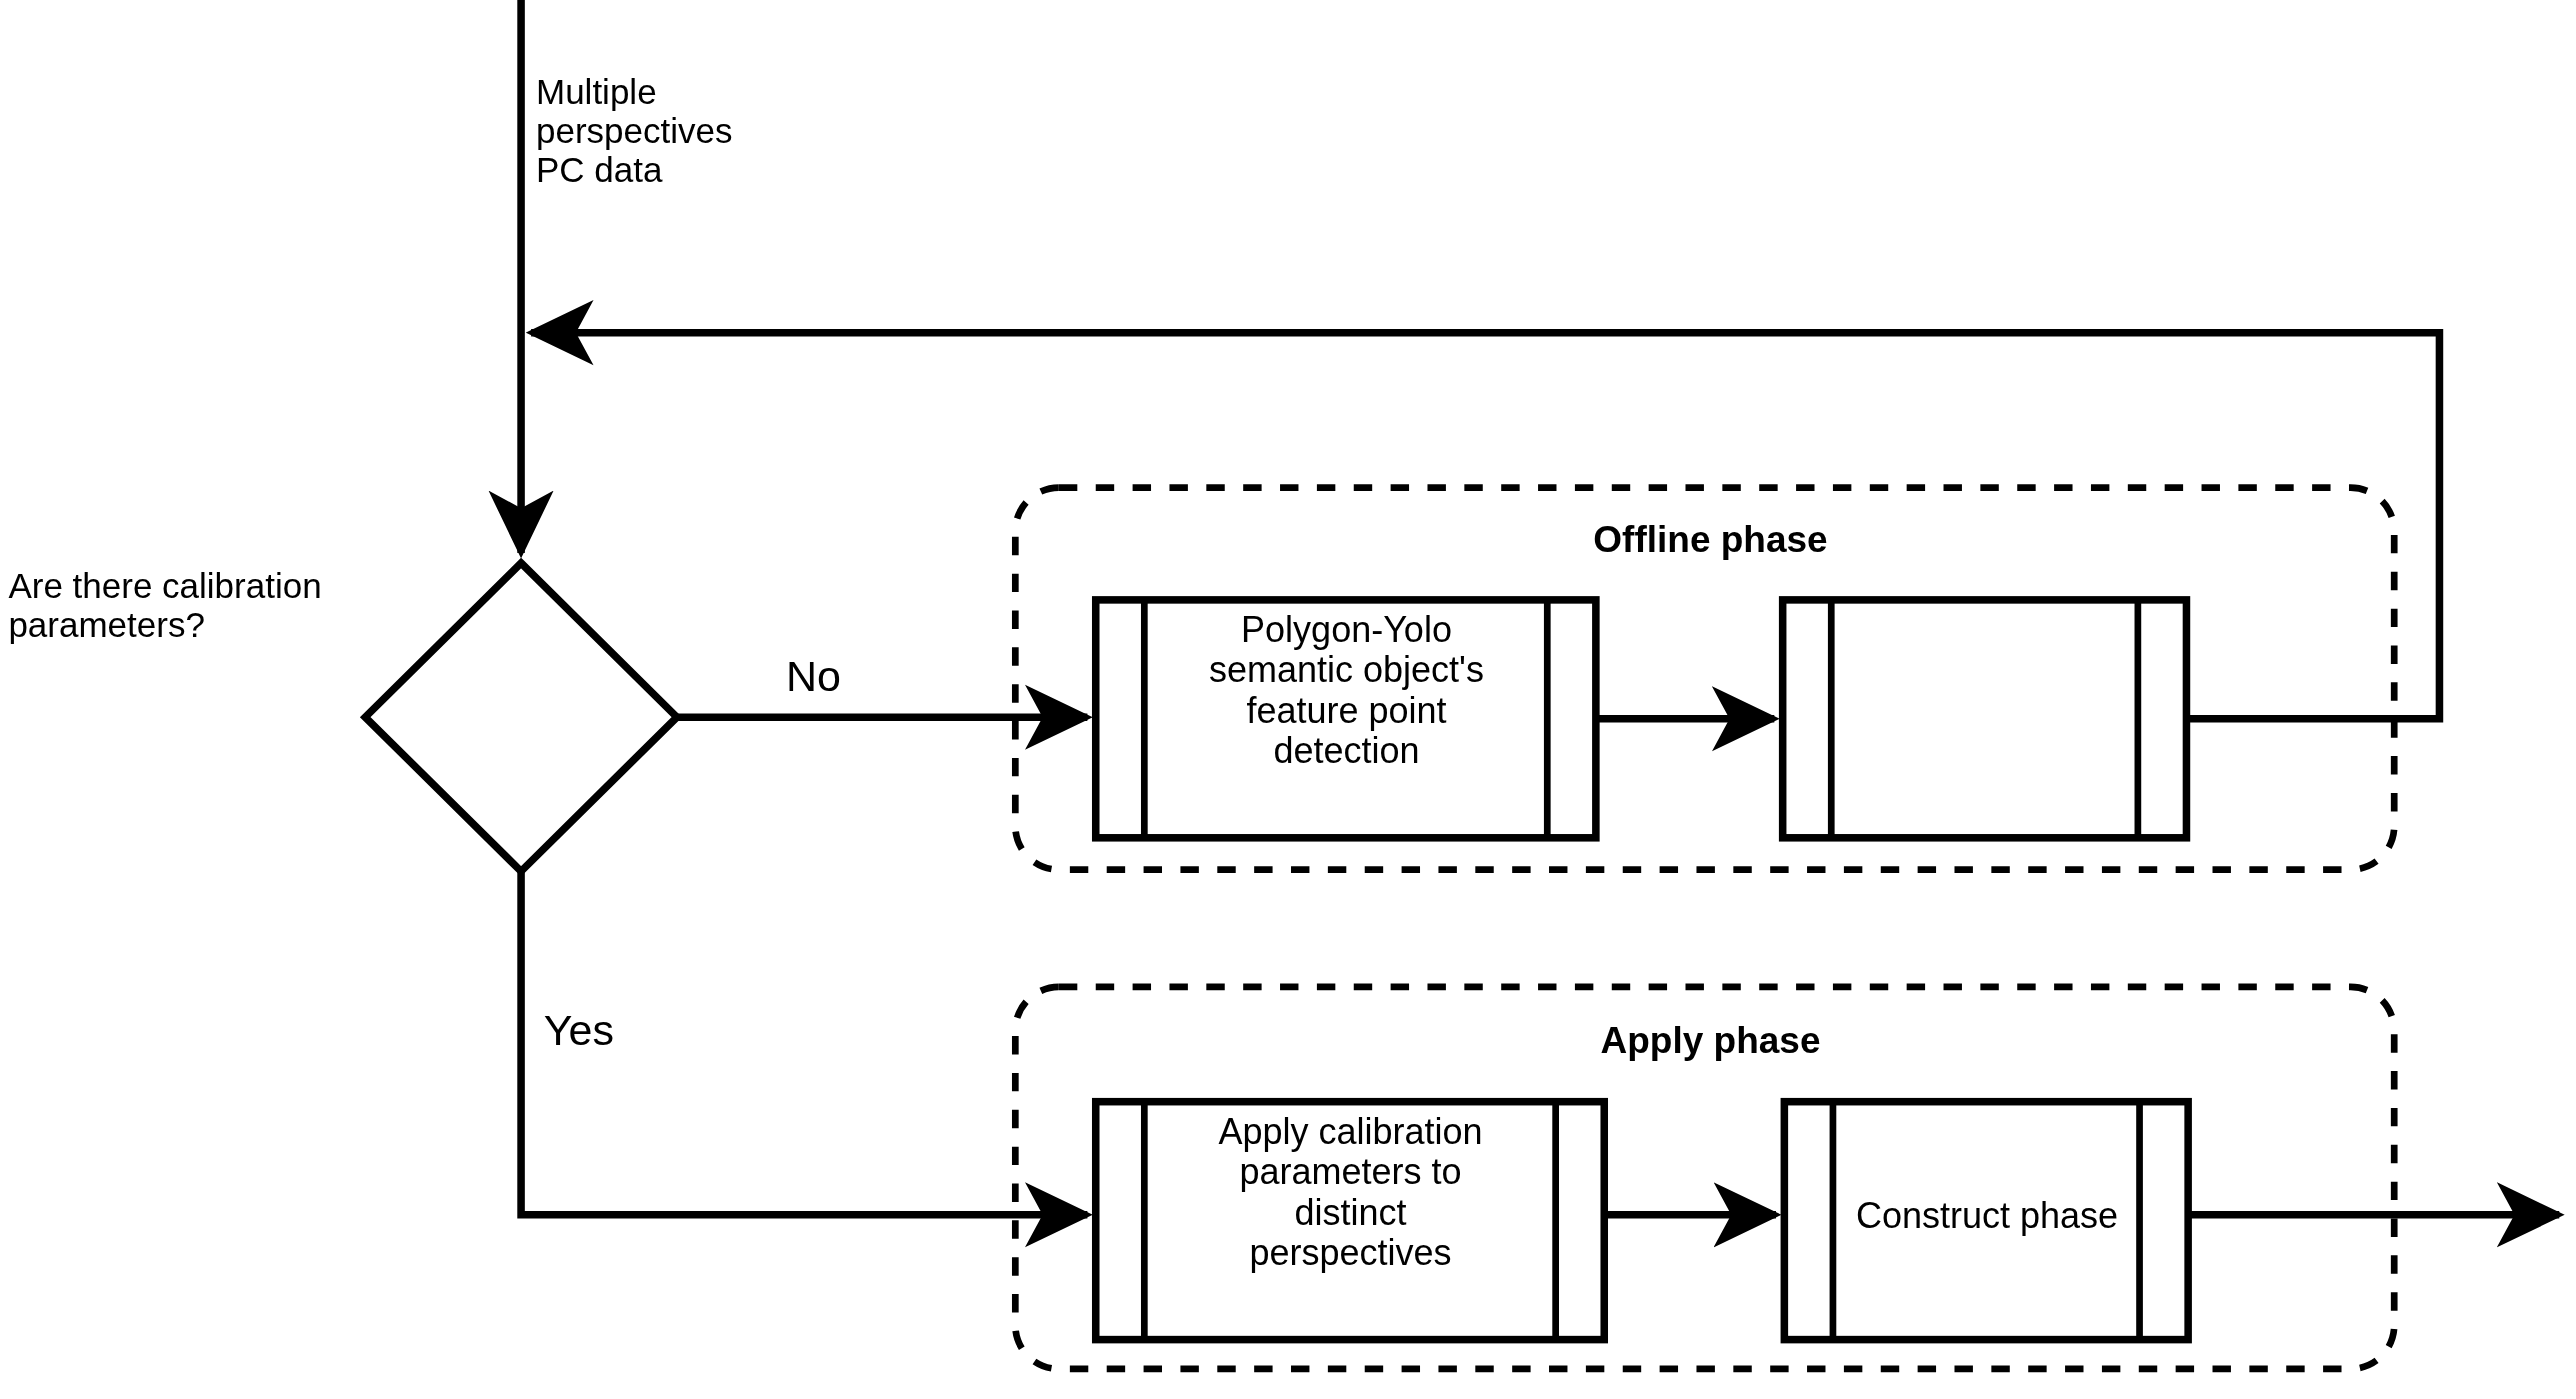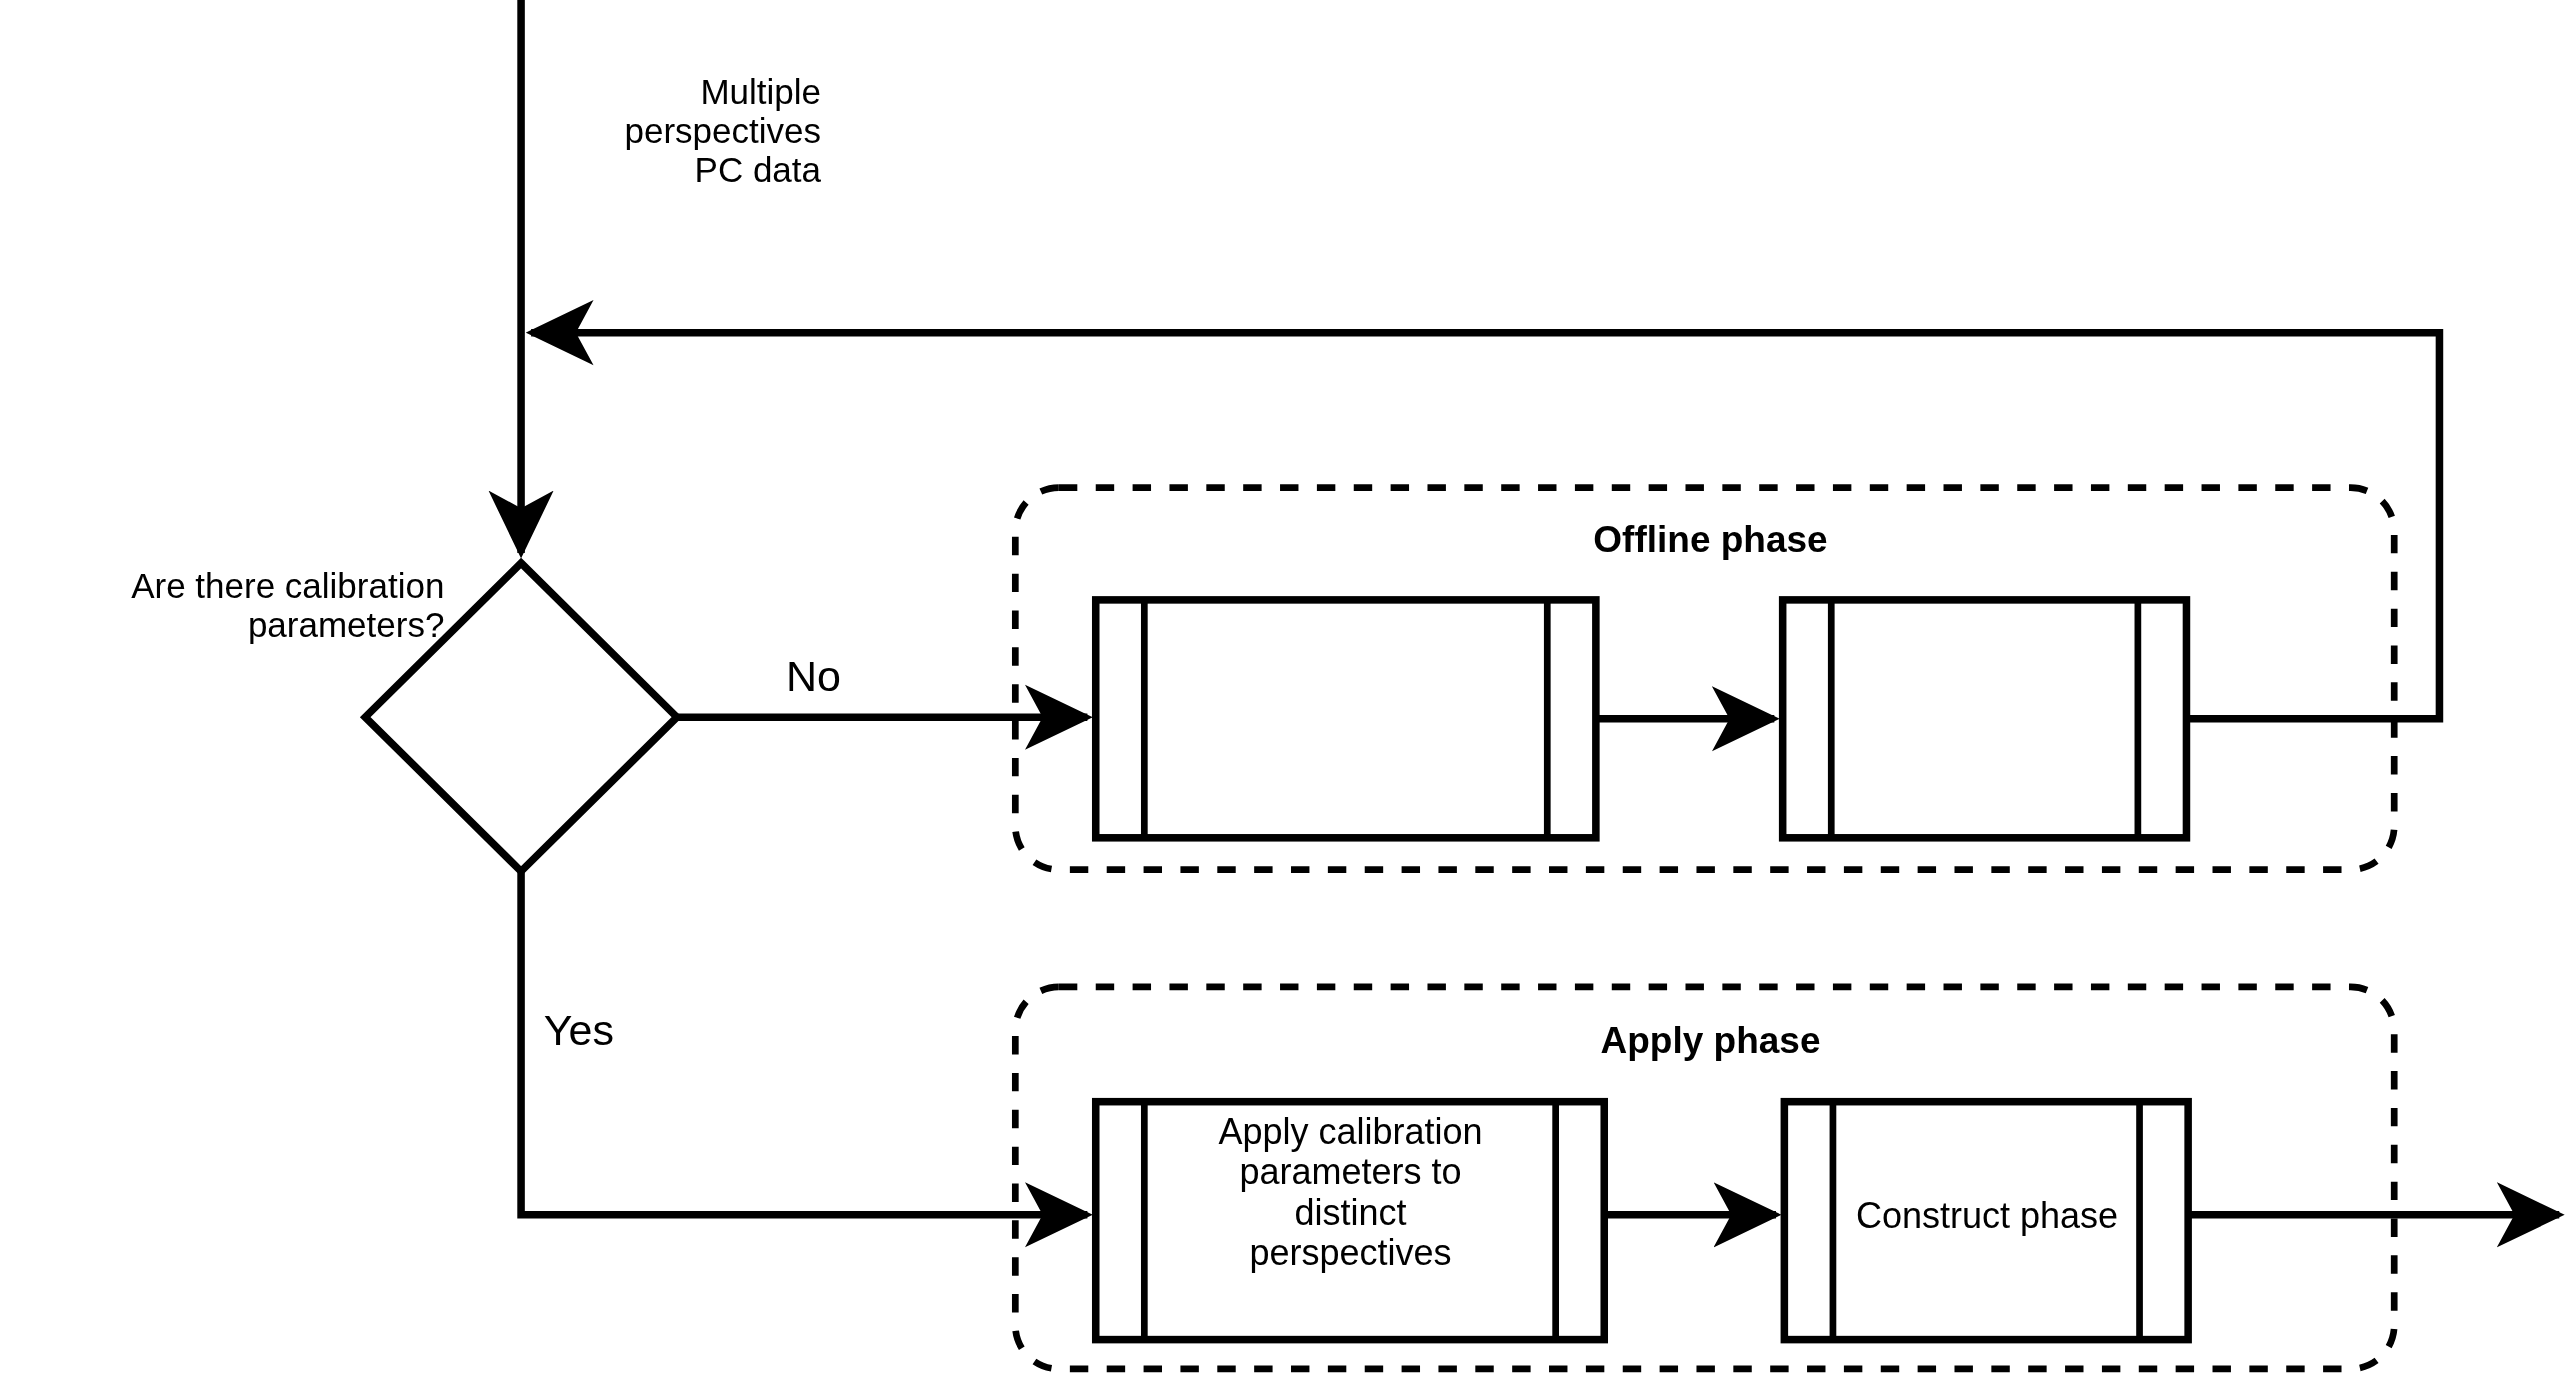--- a/index.html
+++ b/index.html
@@ -6,21 +6,21 @@
   html,body{margin:0;padding:0;background:#ffffff;}
   body{width:2576px;height:1400px;overflow:hidden;
        font-family:"Liberation Sans","DejaVu Sans",sans-serif;color:#000;}
   #stage{position:relative;width:2576px;height:1400px;background:#fff;}
   svg.layer{position:absolute;left:0;top:0;width:2576px;height:1400px;}
   .lbl{position:absolute;text-align:center;color:#000;line-height:1.12;
        font-family:"Liberation Sans","DejaVu Sans",sans-serif;white-space:pre-line;}
   .phase-title{font-weight:bold;font-size:37px;text-align:center;}
   .node-txt{font-size:36px;text-align:center;}
   .edge-lbl{font-size:43px;text-align:right;}
-  .free-txt{font-size:35px;text-align:right;}
+  .free-txt{font-size:35px;text-align:left;}
 </style>
 </head>
 <body>
 
 <div id="stage">
 
   <svg class="layer" viewBox="0 0 3075 1671">
     <defs>
       <marker id="arw" viewBox="0 0 10 10" refX="9.2" refY="5" markerWidth="9" markerHeight="9" orient="auto-start-reverse">
         <path d="M0,0.2 L10,5 L0,9.8 L2.6,5 Z" fill="#000"></path>
@@ -100,20 +100,24 @@
 parameters?</div>
 
   <div class="lbl edge-lbl" style="left:730px;top:652px;width:111px;">No</div>
 
   <div class="lbl edge-lbl" style="left:503px;top:990px;width:111px;margin-top:16px;">Yes</div>
 
   <div class="lbl phase-title" style="left:1476px;top:519px;width:469px;">Offline phase</div>
 
   <div class="lbl phase-title" style="left:1476px;top:1020px;width:469px;">Apply phase</div>
 
+  <div class="lbl node-txt" style="left:1148px;top:610px;width:397px;">Polygon-Yolo
+semantic object's
+feature point
+detection</div>
 
 
   <div class="lbl node-txt" style="left:1148px;top:1112px;width:405px;">Apply calibration
 parameters to
 distinct
 perspectives</div>
 
   <div class="lbl node-txt" style="left:1836px;top:1196px;width:302px;">Construct phase</div>
 
 </div>

